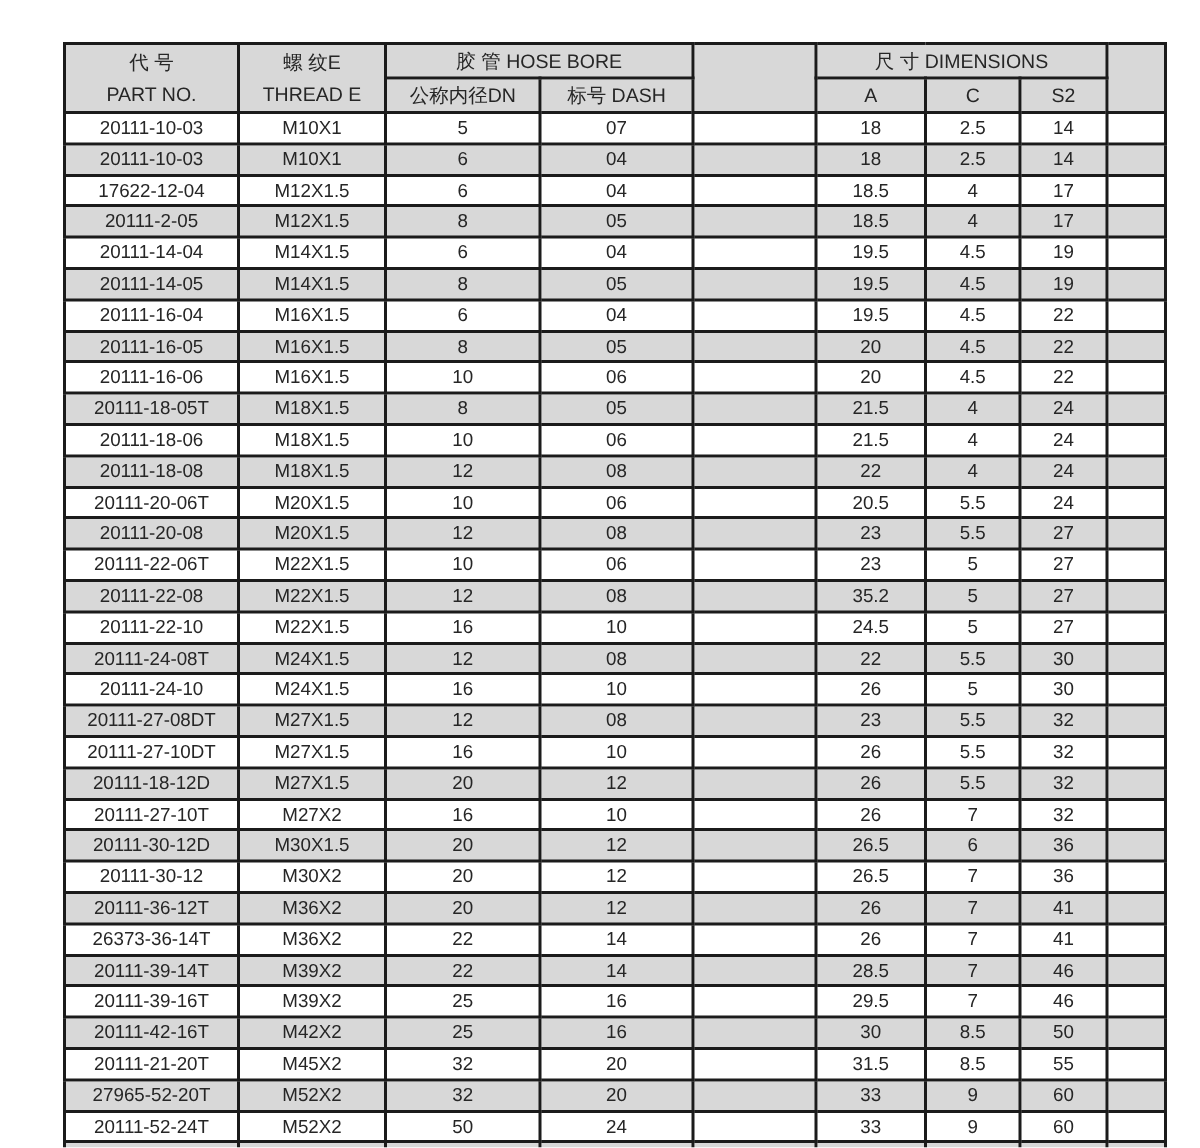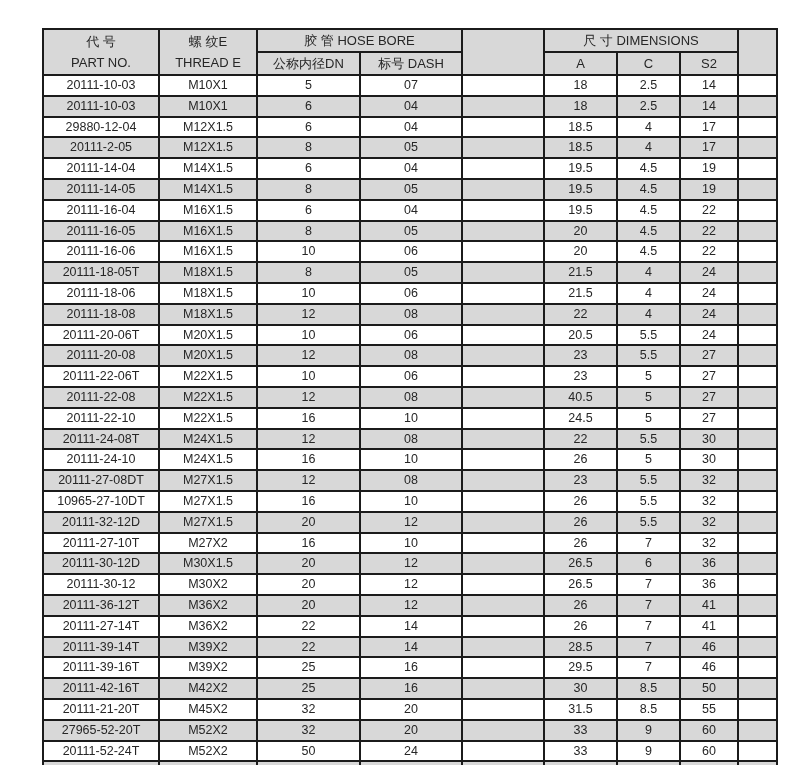--- a/index.html
+++ b/index.html
@@ -116,21 +116,21 @@
             <td>M10X1</td>
             <td>6</td>
             <td>04</td>
             <td></td>
             <td>18</td>
             <td>2.5</td>
             <td>14</td>
             <td></td>
           </tr>
           <tr>
-            <td>29880-12-04</td>
+            <td>17622-12-04</td>
             <td>M12X1.5</td>
             <td>6</td>
             <td>04</td>
             <td></td>
             <td>18.5</td>
             <td>4</td>
             <td>17</td>
             <td></td>
           </tr>
           <tr class="shaded">
@@ -264,21 +264,21 @@
             <td>5</td>
             <td>27</td>
             <td></td>
           </tr>
           <tr class="shaded">
             <td>20111-22-08</td>
             <td>M22X1.5</td>
             <td>12</td>
             <td>08</td>
             <td></td>
-            <td>40.5</td>
+            <td>35.2</td>
             <td>5</td>
             <td>27</td>
             <td></td>
           </tr>
           <tr>
             <td>20111-22-10</td>
             <td>M22X1.5</td>
             <td>16</td>
             <td>10</td>
             <td></td>
@@ -314,32 +314,32 @@
             <td>M27X1.5</td>
             <td>12</td>
             <td>08</td>
             <td></td>
             <td>23</td>
             <td>5.5</td>
             <td>32</td>
             <td></td>
           </tr>
           <tr>
-            <td>10965-27-10DT</td>
+            <td>20111-27-10DT</td>
             <td>M27X1.5</td>
             <td>16</td>
             <td>10</td>
             <td></td>
             <td>26</td>
             <td>5.5</td>
             <td>32</td>
             <td></td>
           </tr>
           <tr class="shaded">
-            <td>20111-32-12D</td>
+            <td>20111-18-12D</td>
             <td>M27X1.5</td>
             <td>20</td>
             <td>12</td>
             <td></td>
             <td>26</td>
             <td>5.5</td>
             <td>32</td>
             <td></td>
           </tr>
           <tr>
@@ -380,21 +380,21 @@
             <td>M36X2</td>
             <td>20</td>
             <td>12</td>
             <td></td>
             <td>26</td>
             <td>7</td>
             <td>41</td>
             <td></td>
           </tr>
           <tr>
-            <td>20111-27-14T</td>
+            <td>26373-36-14T</td>
             <td>M36X2</td>
             <td>22</td>
             <td>14</td>
             <td></td>
             <td>26</td>
             <td>7</td>
             <td>41</td>
             <td></td>
           </tr>
           <tr class="shaded">

